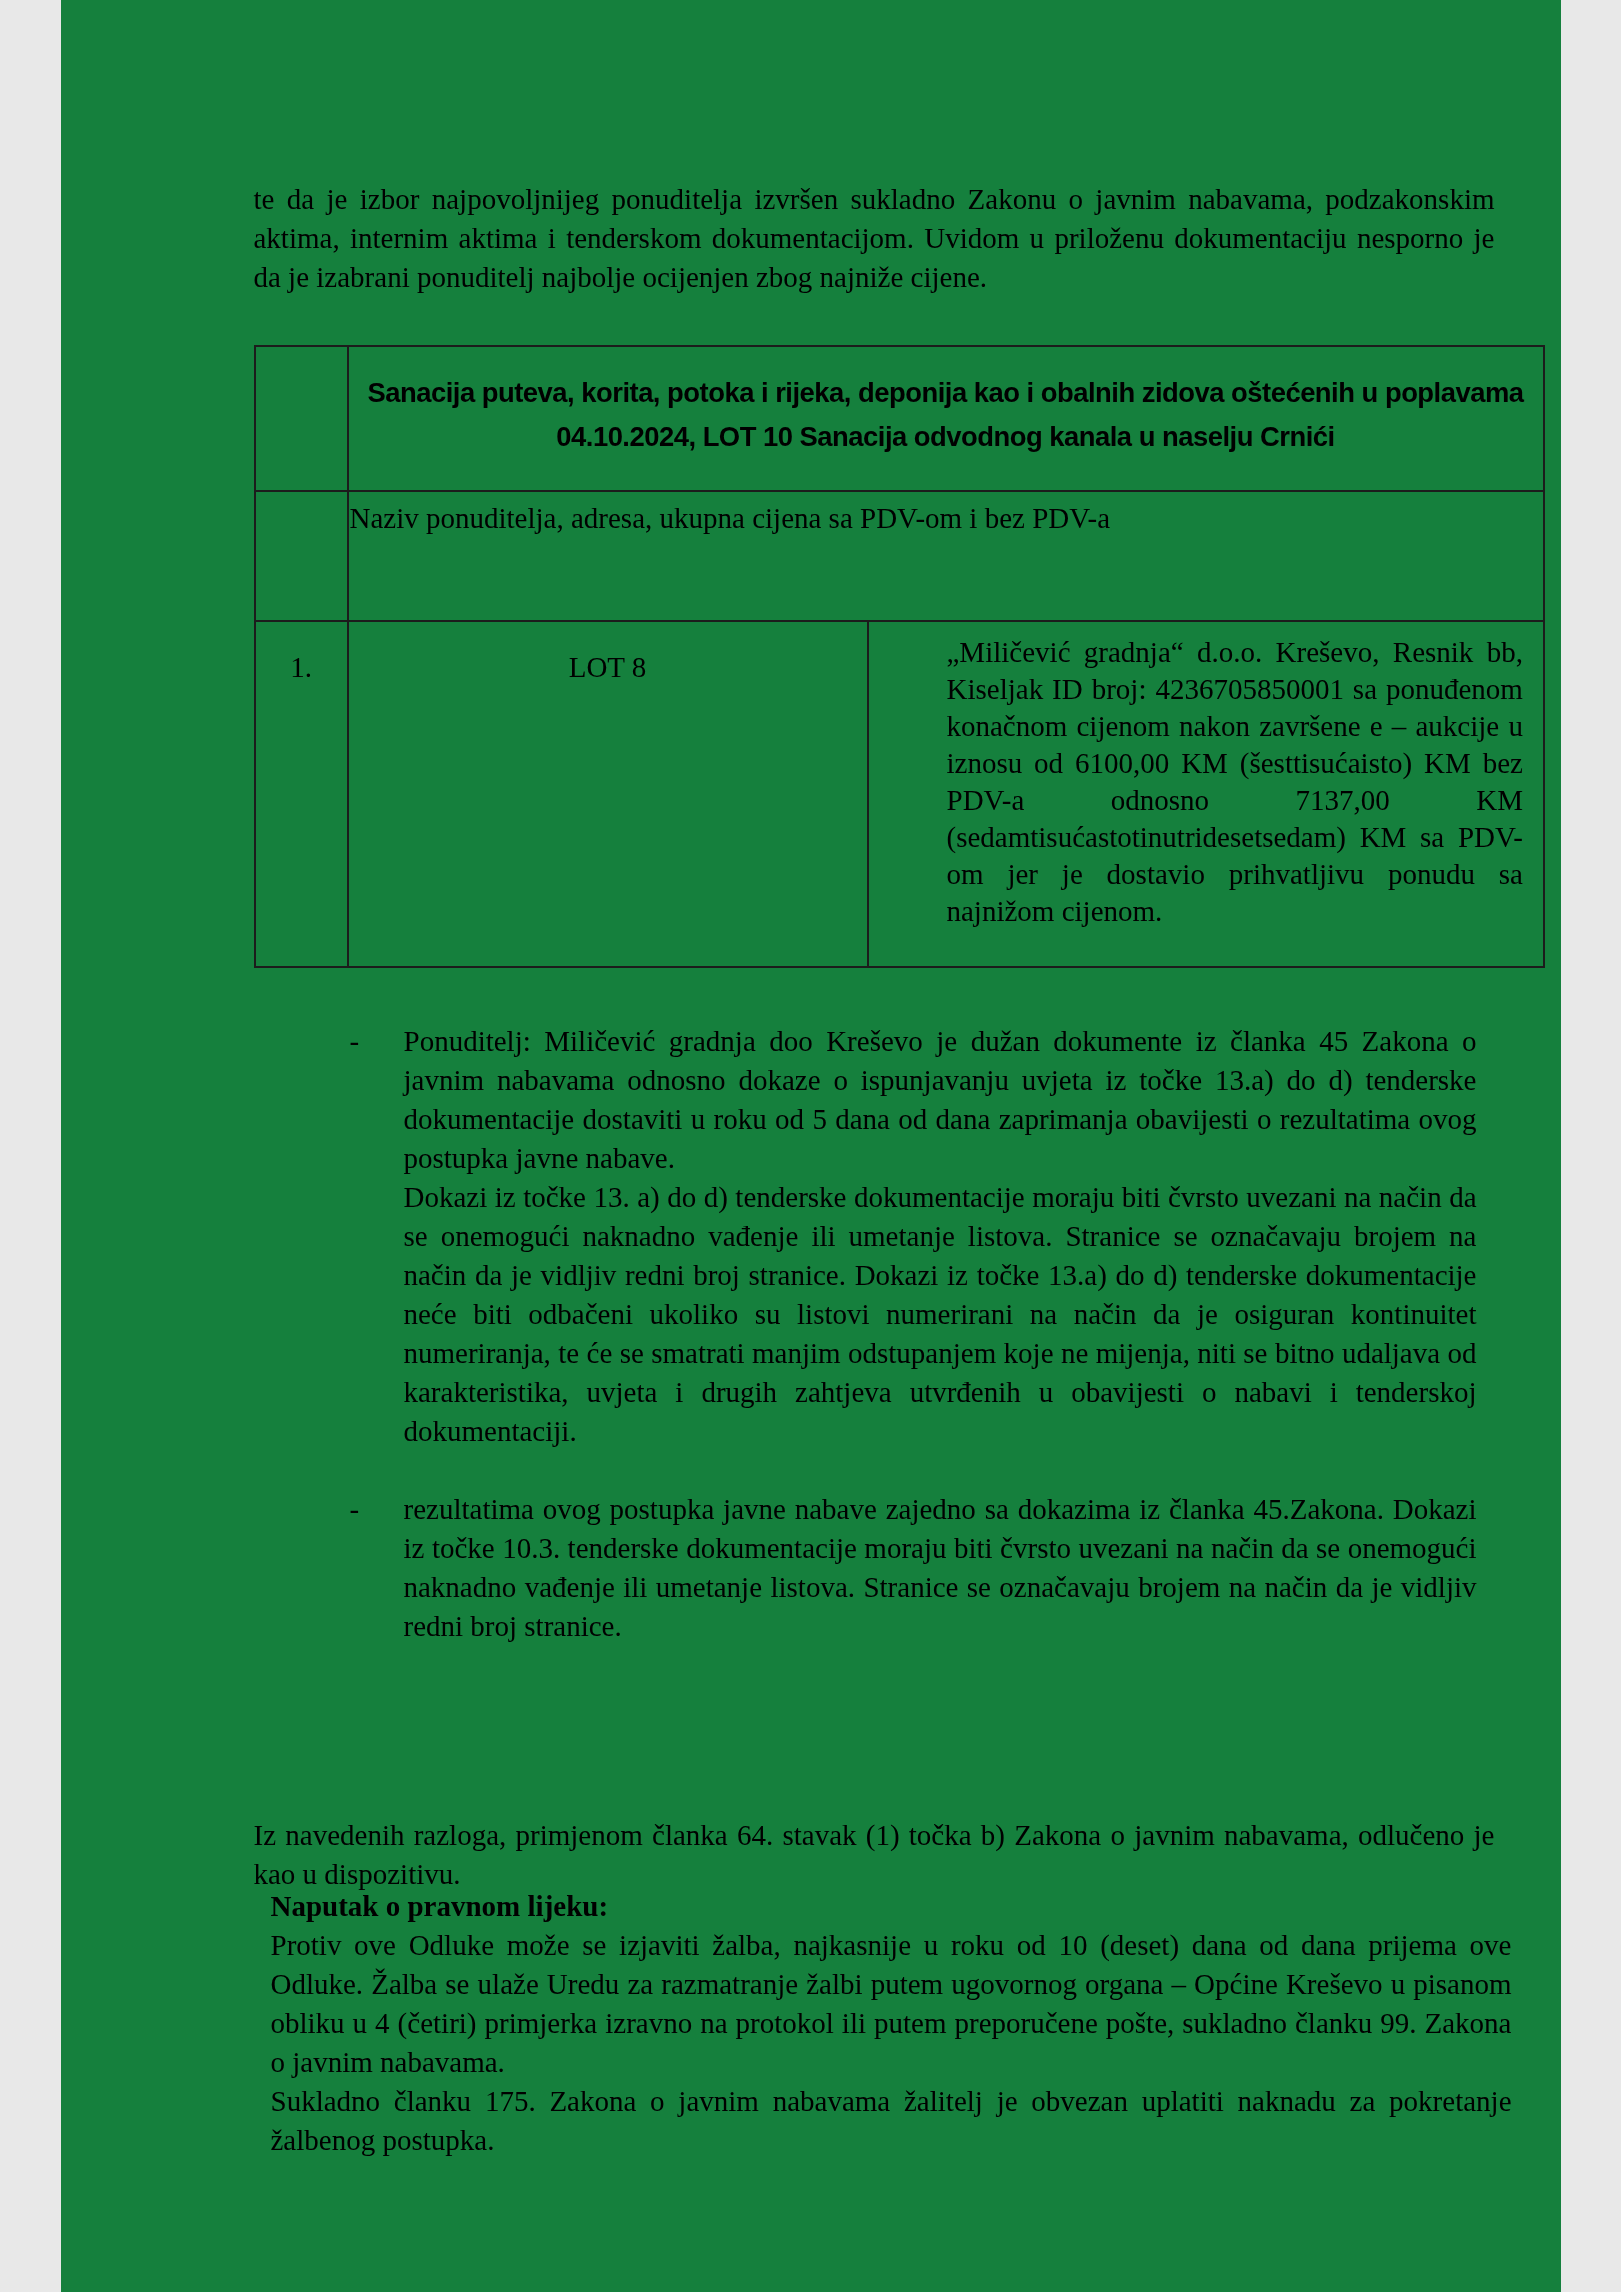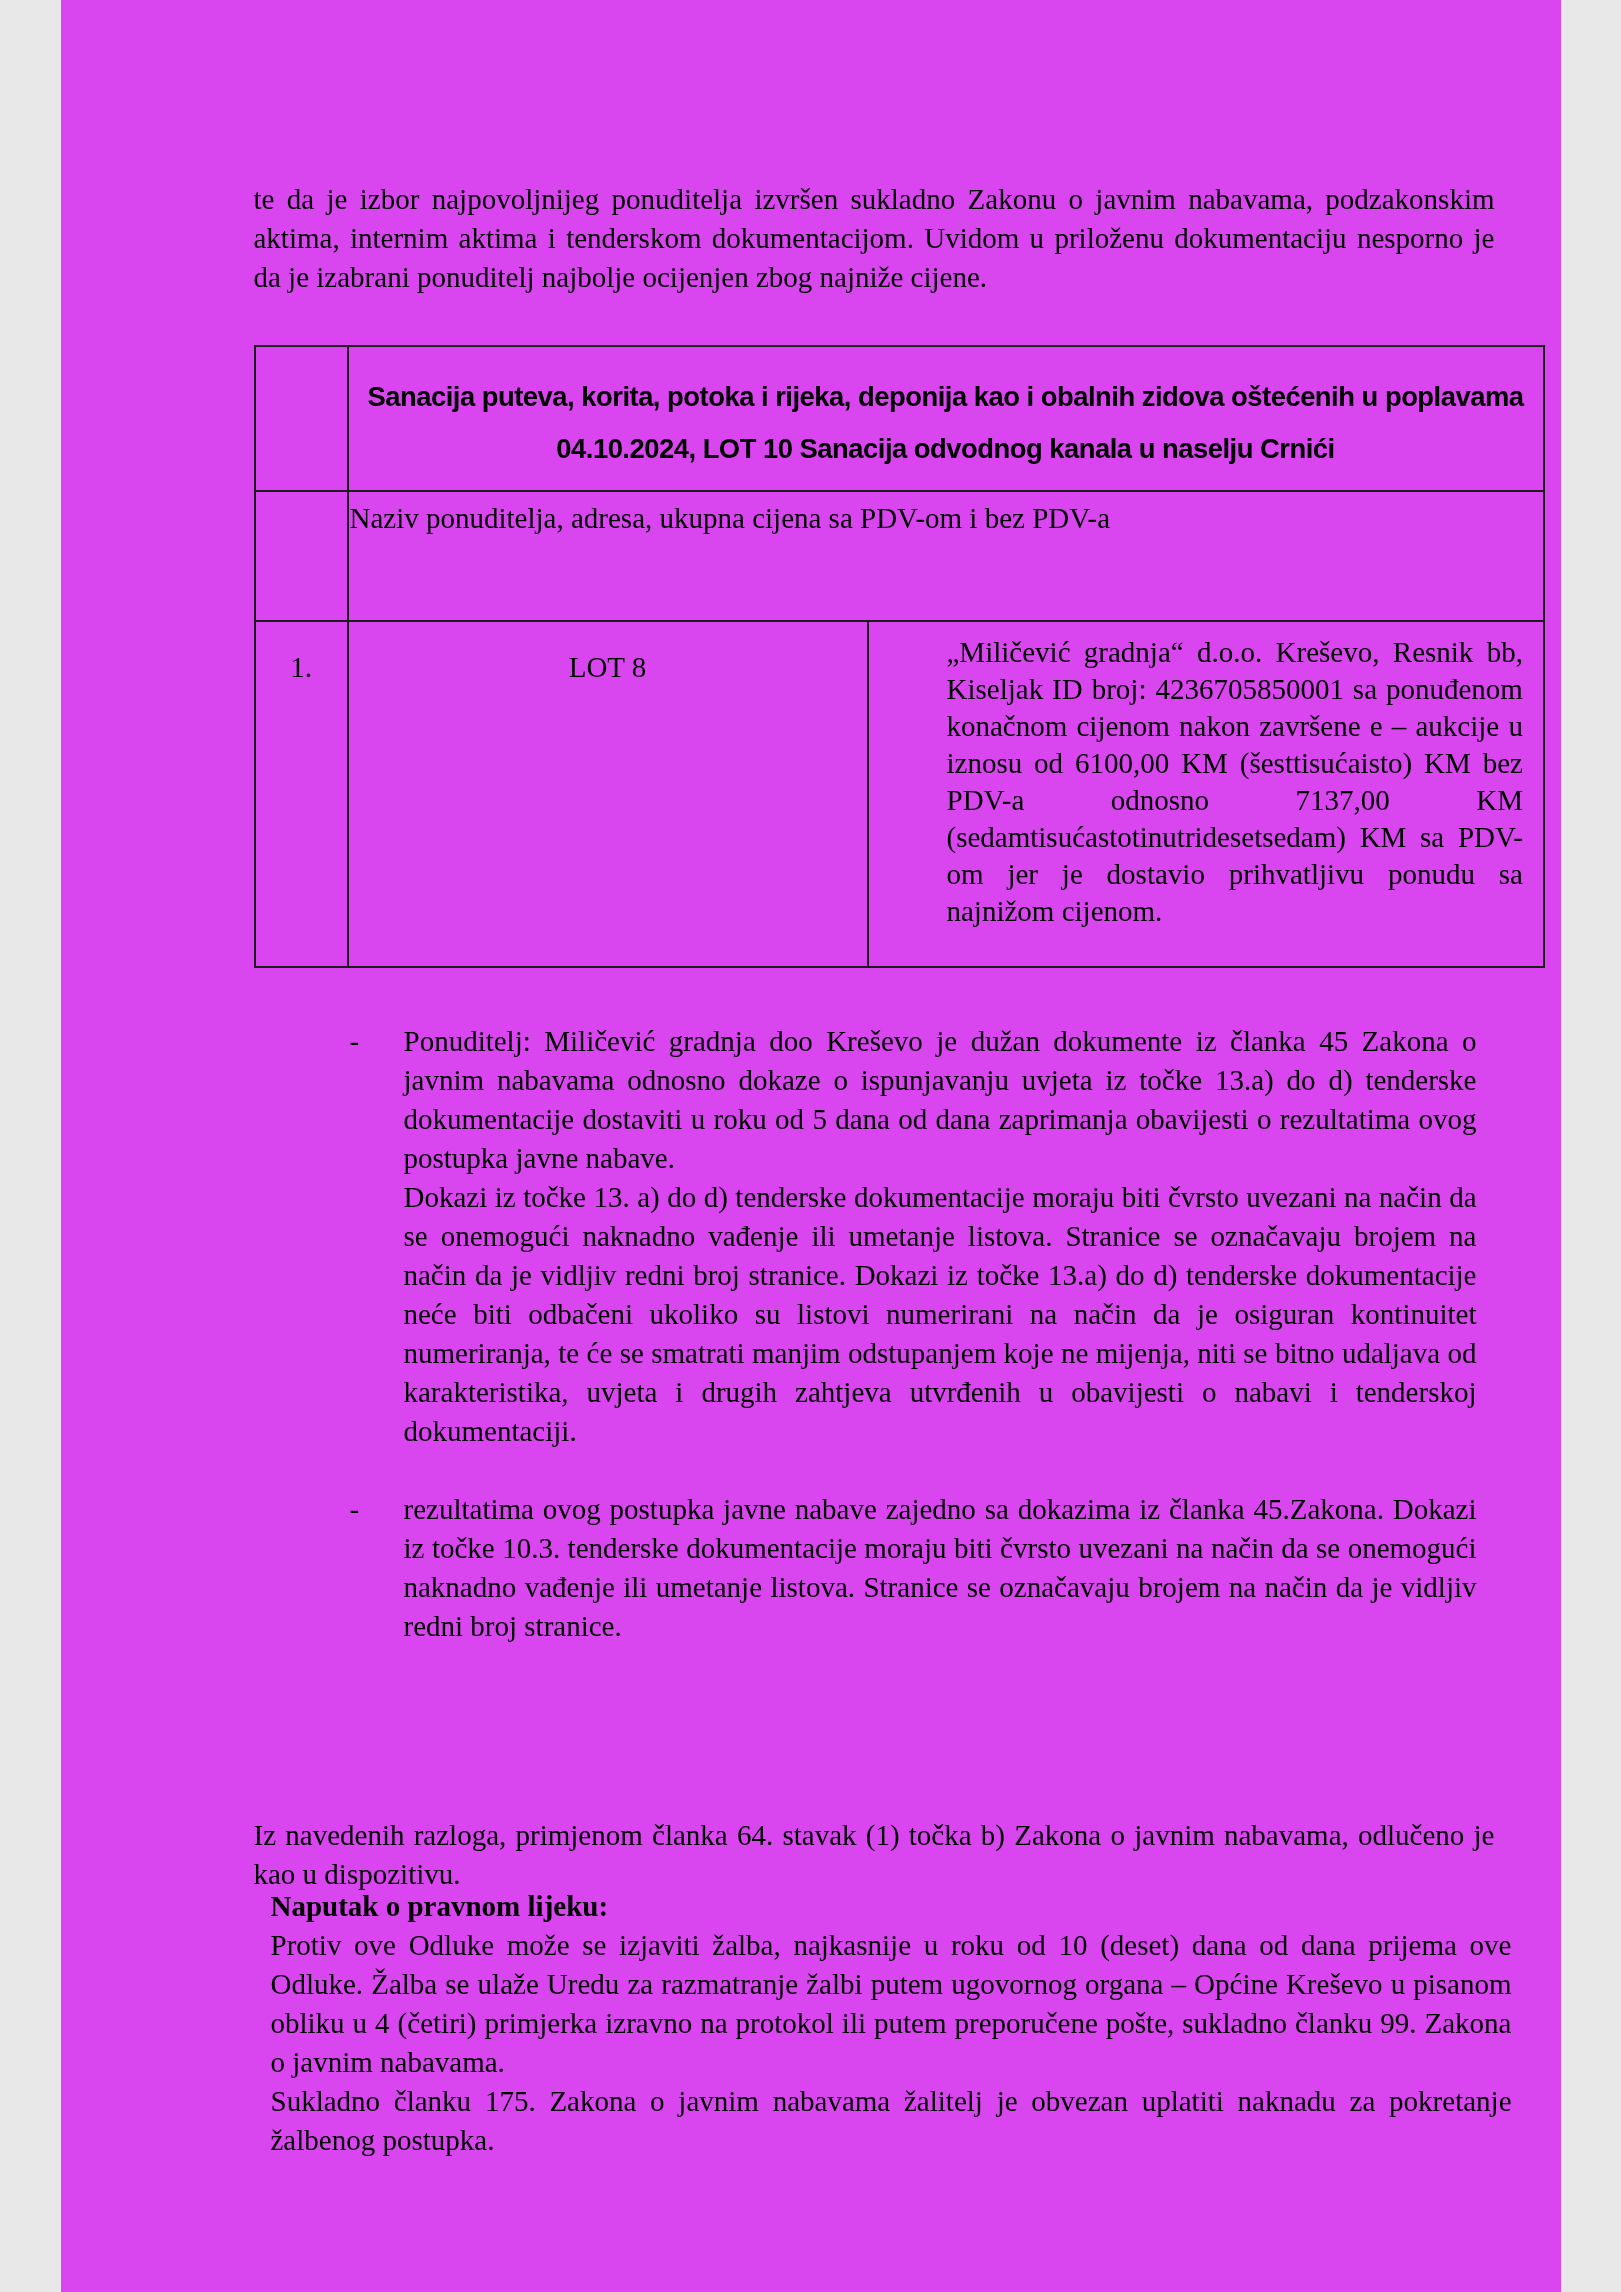--- a/index.html
+++ b/index.html
@@ -5,21 +5,21 @@
   html, body {
     margin: 0;
     padding: 0;
     background: #e8e8e8;
   }
   .page {
     position: relative;
     width: 1500px;
     height: 2293px;
     margin: 0 auto;
-    background: #d946ef;
+    background: #15803d;
     font-family: "Liberation Serif", "DejaVu Serif", serif;
     font-size: 29px;
     line-height: 39px;
     color: #000000;
     overflow: hidden;
   }
   p { margin: 0; }
 
   .intro {
     position: absolute;
@@ -46,21 +46,21 @@
   .offer-table tr.r2 td { border-bottom-width: 2.9px; height: 130px; }
   .offer-table tr.r3 td { height: 346px; }
   .col-num  { width: 93px;  }
   .col-lot  { width: 520px; }
   .col-det  { width: 676px; }
 
   .cell-head {
     font-family: "Liberation Sans", "DejaVu Sans", sans-serif;
     font-weight: bold;
     font-size: 27.4px;
-    line-height: 52px;
+    line-height: 44px;
     letter-spacing: -0.5px;
     text-align: center;
     padding: 23.5px 17.6px 0 17.6px;
   }
   .cell-sub {
     text-align: left;
     padding-top: 7px;
   }
   .cell-num, .cell-lot {
     text-align: center;

